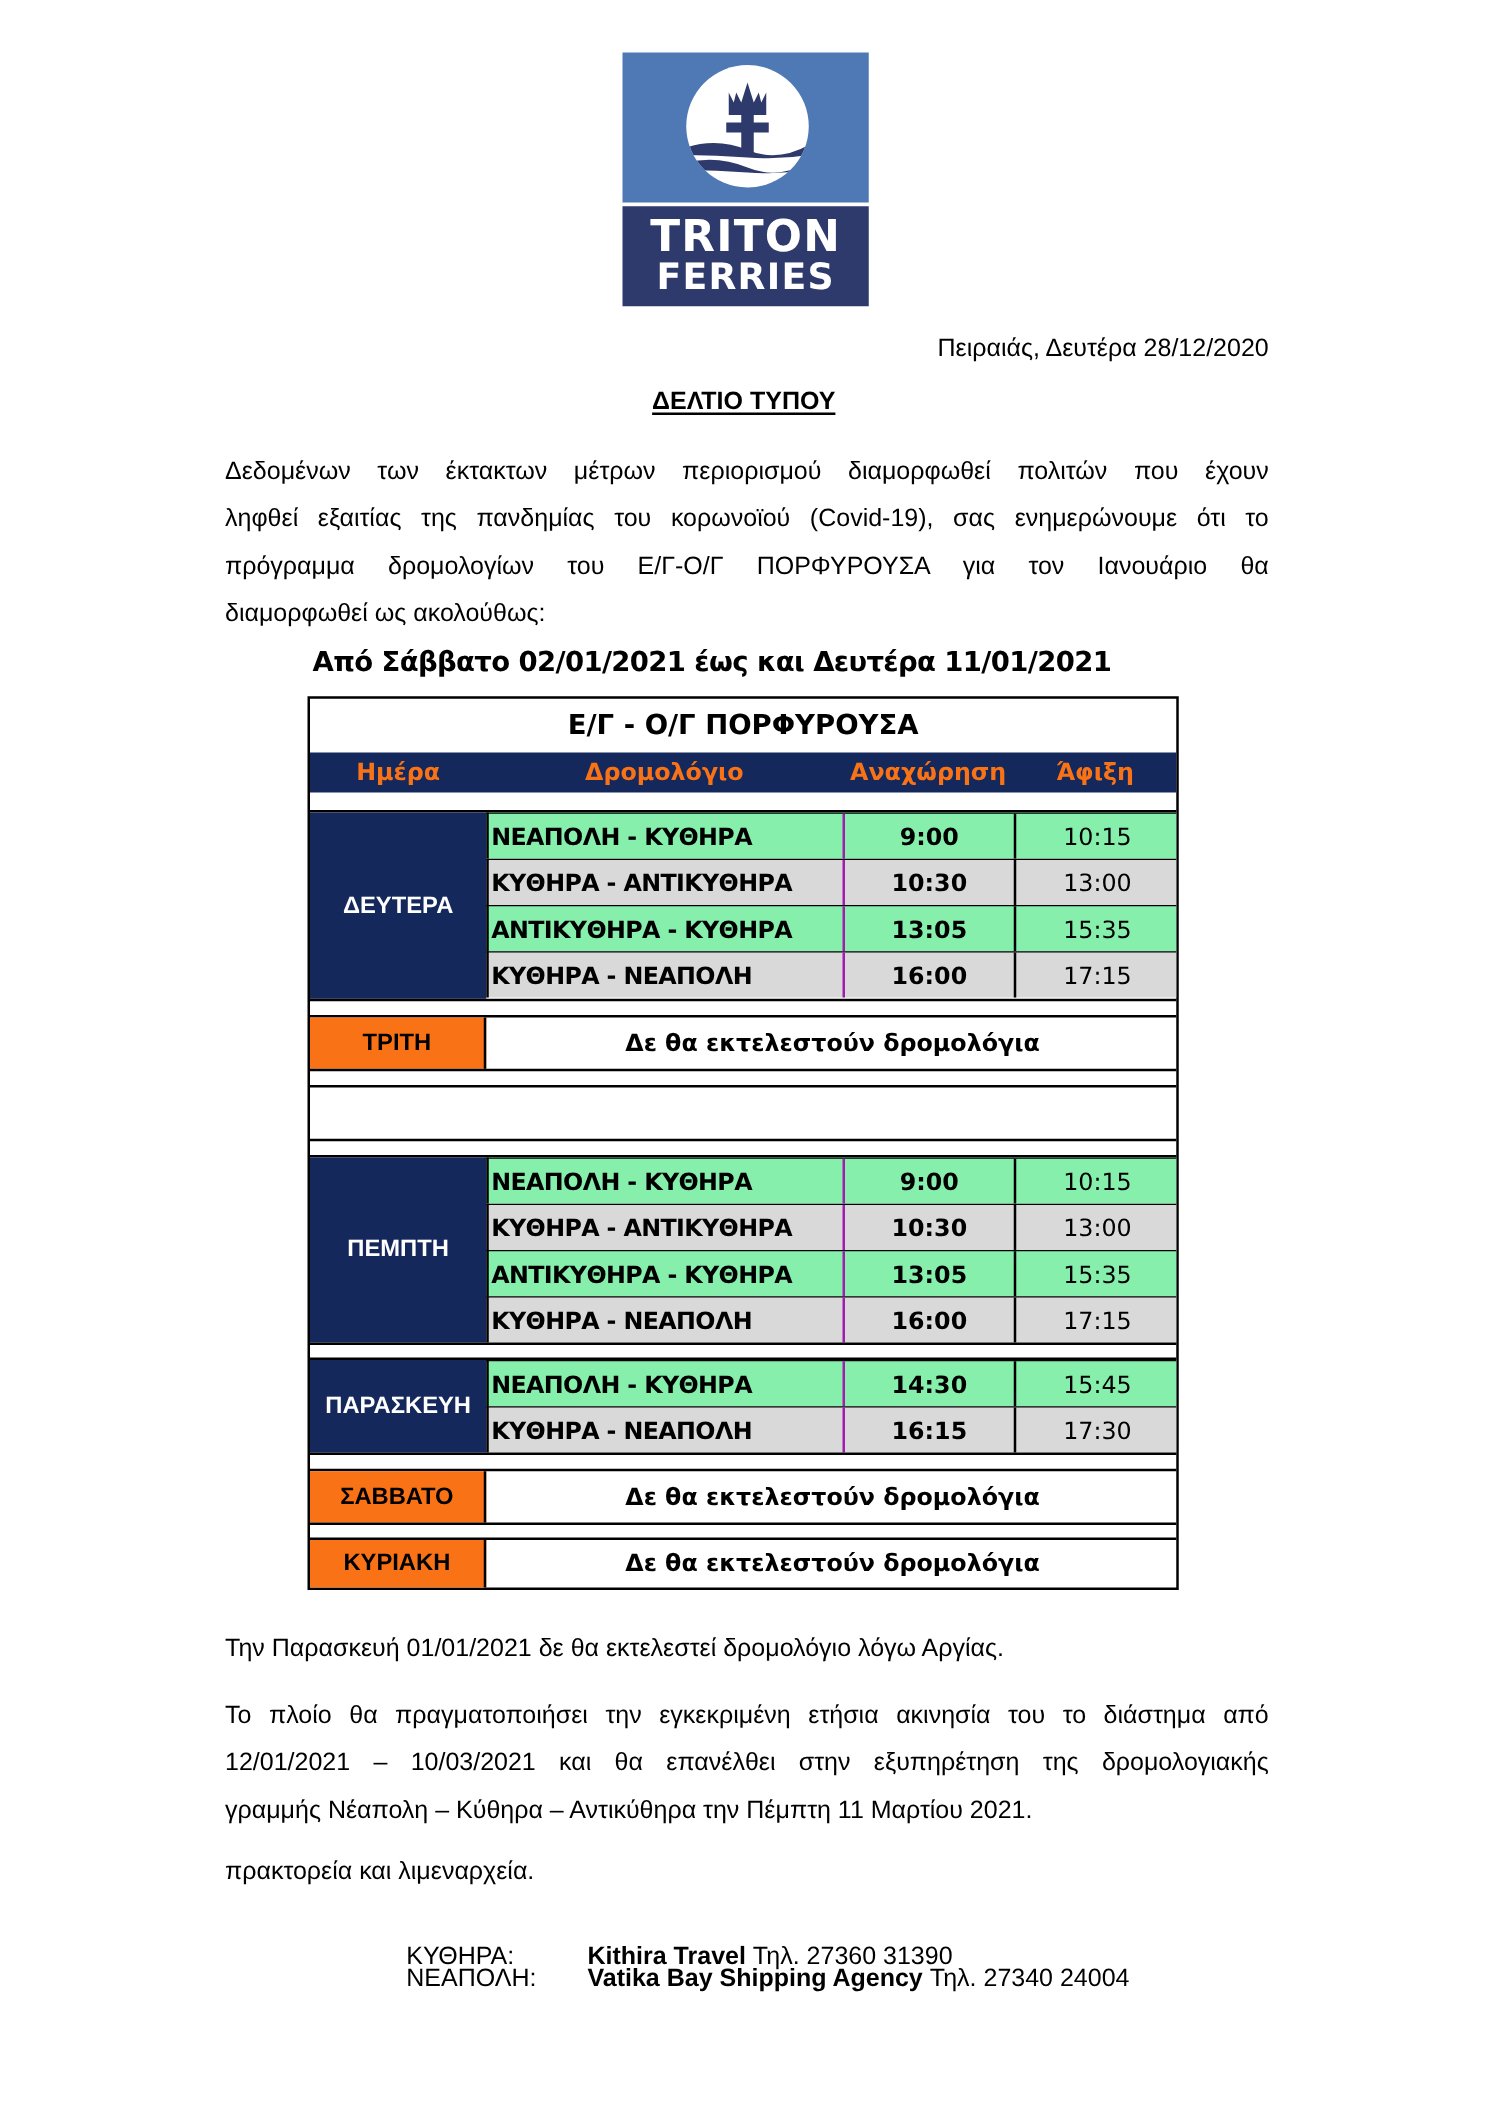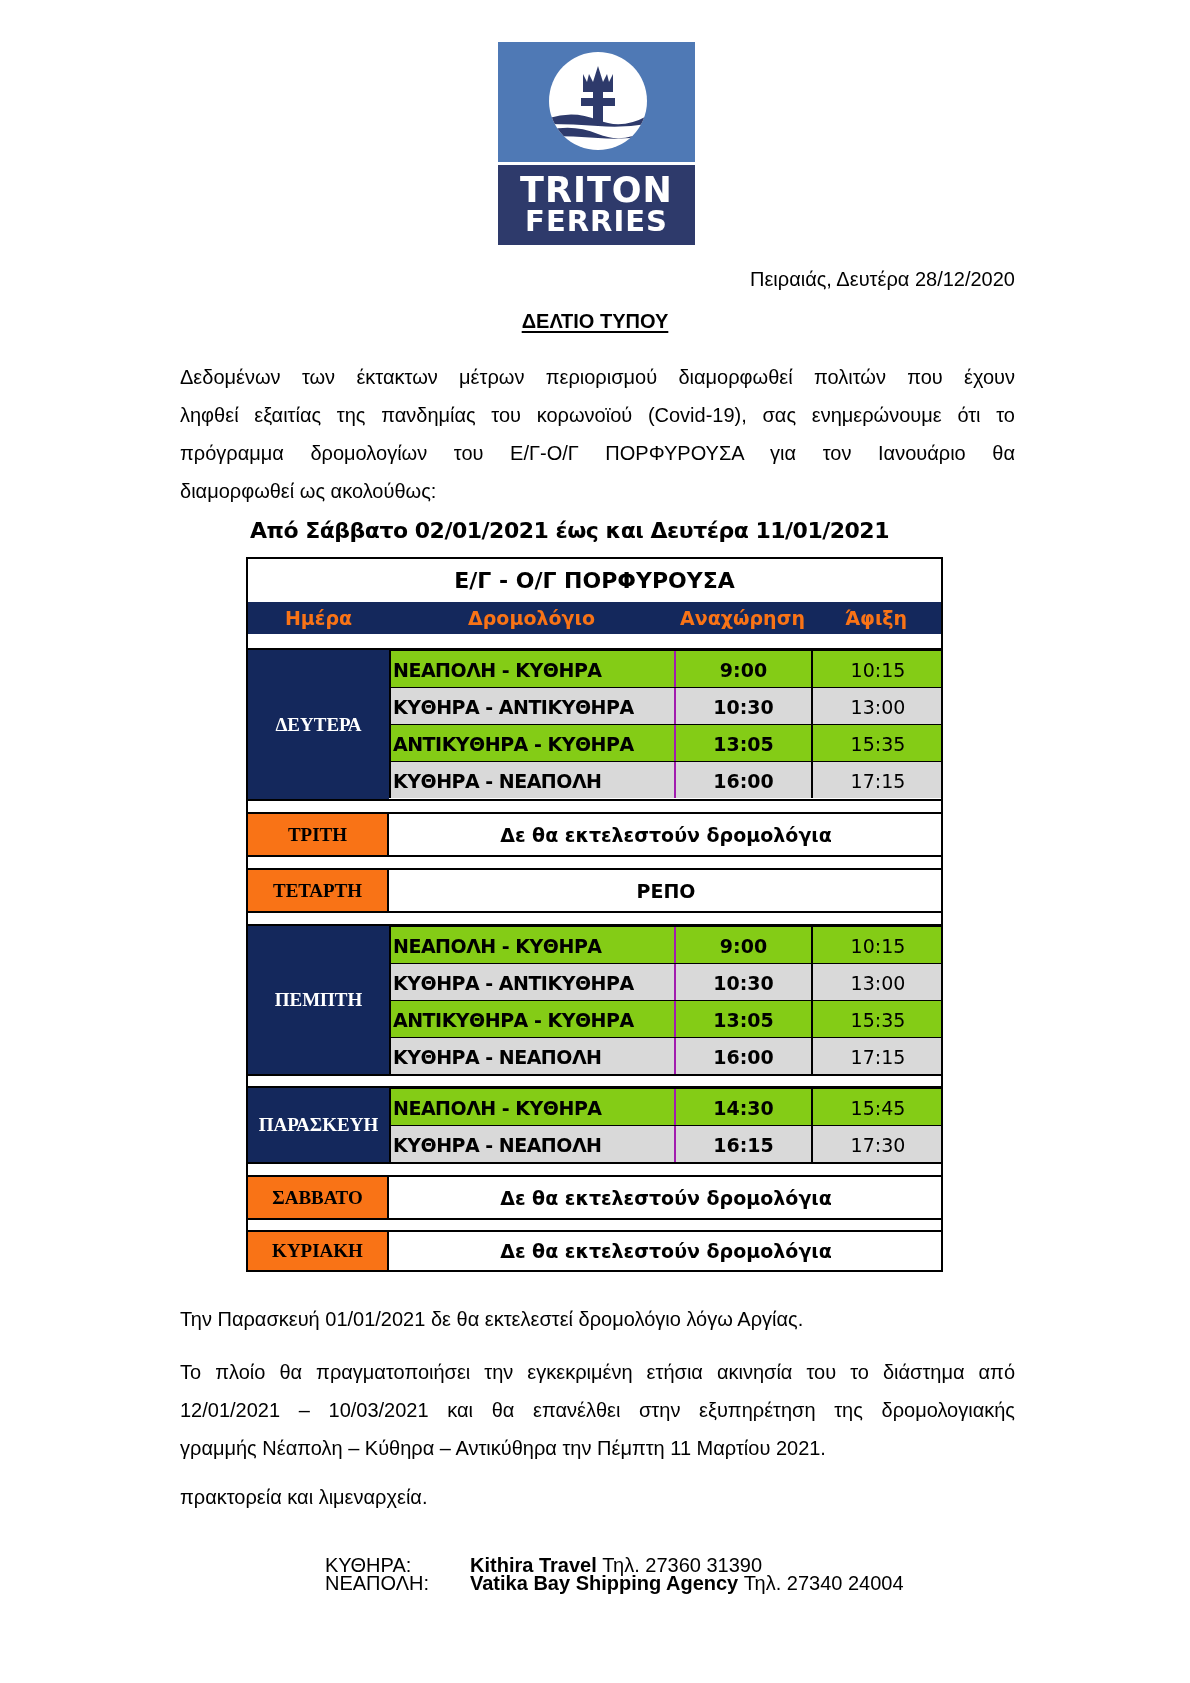--- a/index.html
+++ b/index.html
@@ -31,27 +31,27 @@
   .tbl { left: 246px; top: 557px; width: 697px; height: 715px; border: 2px solid #000; box-sizing: border-box; background: #fff; }
   .tbl-title { position: absolute; left: 0; top: 0; width: 693px; height: 42px; line-height: 44px; text-align: center;
                font-weight: bold; font-size: 22px; font-family: "DejaVu Sans", sans-serif; }
   .tbl-head { position: absolute; left: 0; top: 43px; width: 693px; height: 32px; background: #14285c; color: #f97316;
               font-weight: bold; font-size: 19px; font-family: "DejaVu Sans", sans-serif; }
   .tbl-head div { position: absolute; top: 0; height: 32px; line-height: 32px; text-align: center; }
   .gap-line { position: absolute; left: 0; width: 693px; height: 0; border-top: 2px solid #000; }
 
   .day-block { position: absolute; left: 0; width: 693px; }
   .day-cell { position: absolute; left: 0; top: 0; width: 141px; height: 100%; display: flex; align-items: center; justify-content: center;
-              font-weight: bold; font-size: 19px; font-family: Liberation Serif, serif; box-sizing: border-box; }
+              font-weight: bold; font-size: 19px; font-family: Liberation Sans, sans-serif; box-sizing: border-box; }
   .day-cell.navy { background: #14285c; color: #fff; }
   .day-cell.plain { background: #f97316; color: #000; border-right: 2px solid #000; }
   .route-row { position: absolute; left: 141px; width: 552px; height: 37px; box-sizing: border-box;
                border-top: 1px solid #000; border-left: 2px solid #000; }
   .route-row.gray { background: #d9d9d9; }
-  .route-row.white { background: #84cc16; }
+  .route-row.white { background: #86efac; }
   .route-row div { position: absolute; top: 0; height: 36px; line-height: 38px; font-size: 19px; font-family: "DejaVu Sans", sans-serif; }
   .c-route { left: 2px; width: 280px; font-weight: bold; letter-spacing: -0.5px; }
   .c-dep { left: 283px; width: 135px; text-align: center; font-weight: bold; border-left: 2px solid #a21caf; }
   .c-arr { left: 420px; width: 130px; text-align: center; border-left: 2px solid #000; }
   .note-cell { position: absolute; left: 143px; top: 0; width: 550px; height: 100%; display: flex; align-items: center; justify-content: center;
                font-weight: bold; font-size: 19px; font-family: "DejaVu Sans", sans-serif; }
 
   .contacts { font-size: 20px; }
   .contacts .lbl { position: absolute; left: 325px; }
   .contacts .val { position: absolute; left: 470px; white-space: nowrap; }
@@ -125,24 +125,20 @@
   <div class="gap-line" style="top:240px;"></div>
 
   <div class="gap-line" style="top:253px;"></div>
   <div class="day-block" style="top:255px;height:41px;">
     <div class="day-cell plain">ΤΡΙΤΗ</div>
     <div class="note-cell">Δε θα εκτελεστούν δρομολόγια</div>
   </div>
   <div class="gap-line" style="top:296px;"></div>
 
   <div class="gap-line" style="top:309px;"></div>
-  <div class="day-block" style="top:311px;height:41px;">
-    <div class="day-cell plain">ΤΕΤΑΡΤΗ</div>
-    <div class="note-cell">ΡΕΠΟ</div>
-  </div>
   <div class="gap-line" style="top:352px;"></div>
 
   <div class="gap-line" style="top:365px;"></div>
   <div class="day-block" style="top:367px;height:148px;">
     <div class="day-cell navy">ΠΕΜΠΤΗ</div>
     <div class="route-row white" style="top:0;">
       <div class="c-route">ΝΕΑΠΟΛΗ - ΚΥΘΗΡΑ</div>
       <div class="c-dep">9:00</div>
       <div class="c-arr">10:15</div>
     </div>

